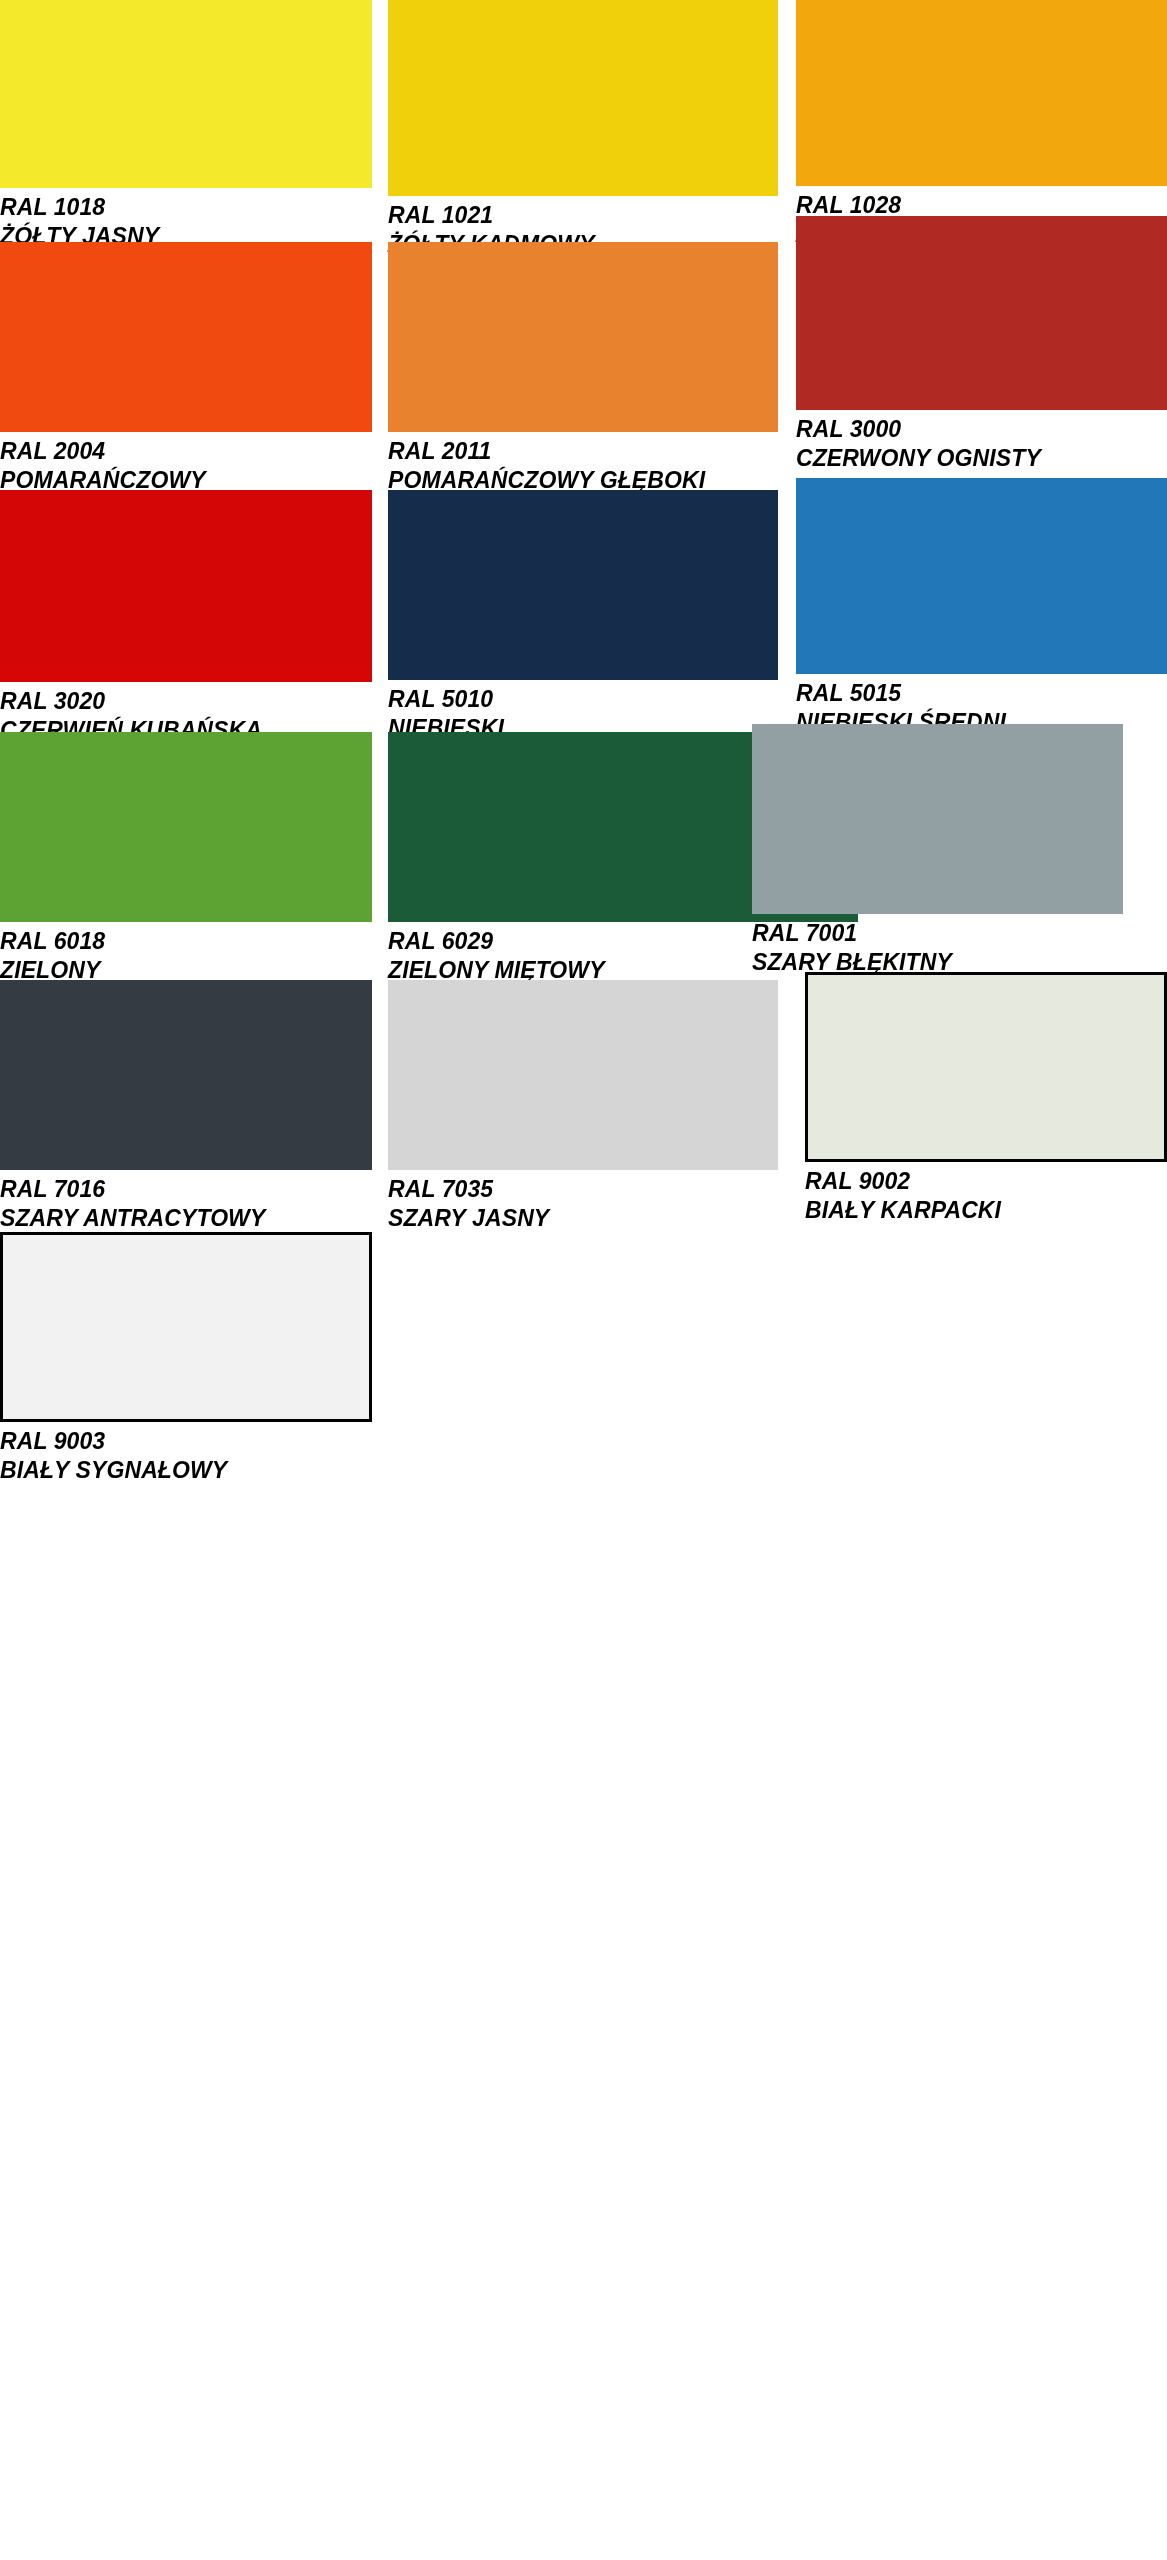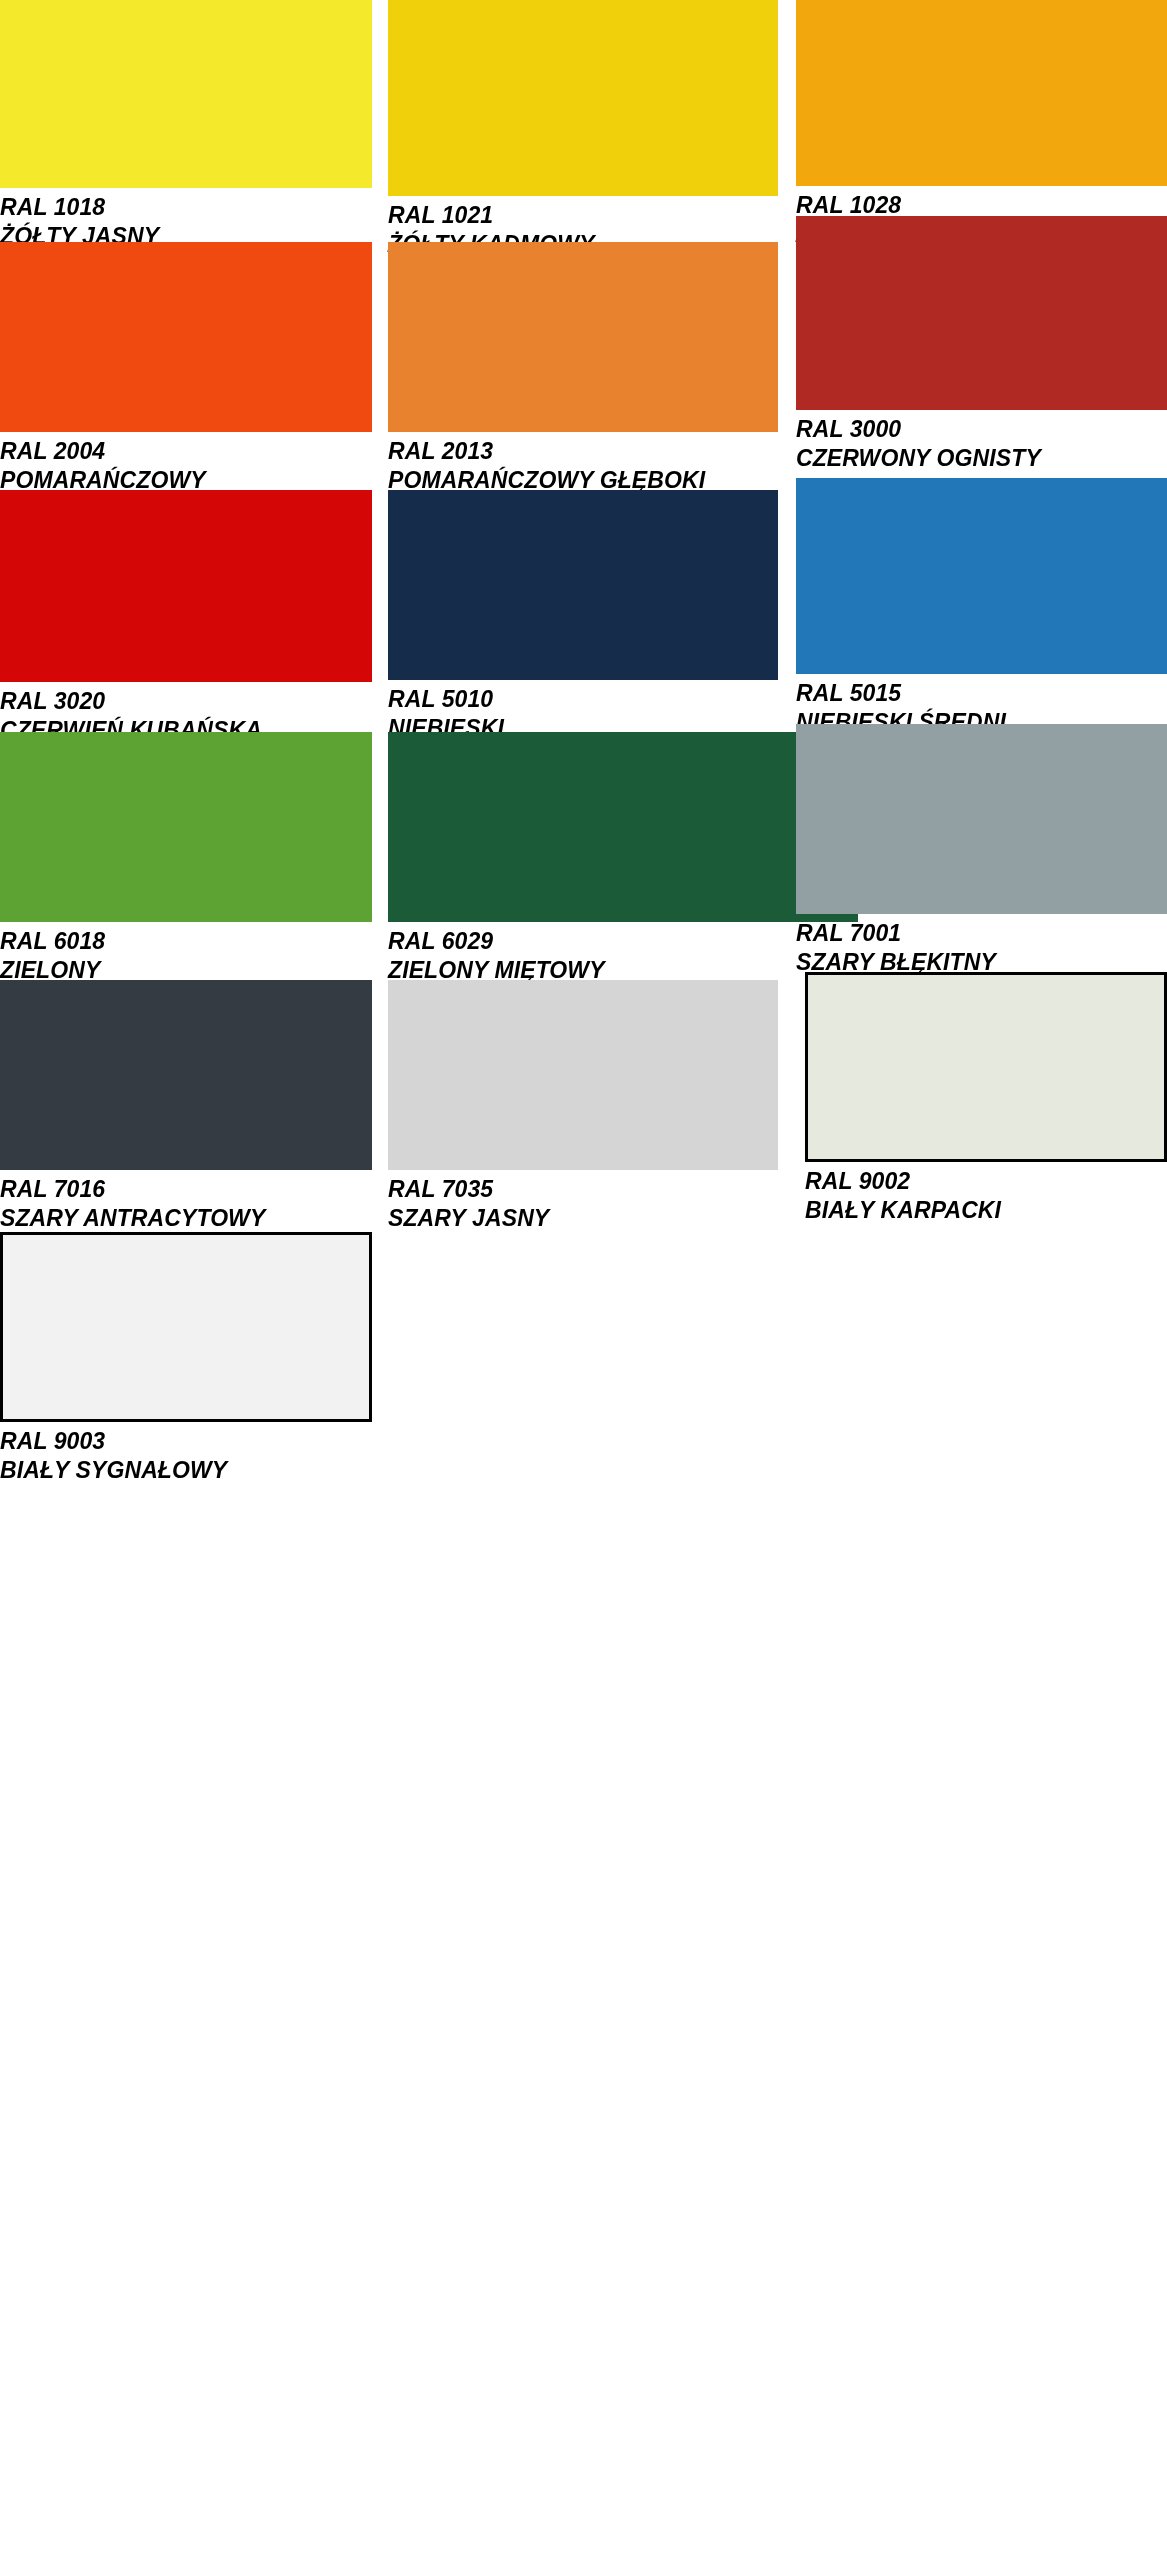--- a/index.html
+++ b/index.html
@@ -86,21 +86,21 @@
     <div class="swatch-cell col-0" style="left: 0px; width: 372px; top: 242px;">
       <div class="swatch-chip" style="height: 190px; background: rgb(240, 74, 17);"></div>
       <div class="swatch-labels">
         <span class="swatch-code">RAL 2004</span>
         <span class="swatch-name">POMARAŃCZOWY</span>
       </div>
     </div>
     <div class="swatch-cell col-1" style="left: 388px; width: 390px; top: 242px;">
       <div class="swatch-chip" style="height: 190px; background: rgb(232, 130, 47);"></div>
       <div class="swatch-labels">
-        <span class="swatch-code">RAL 2013</span>
+        <span class="swatch-code">RAL 2011</span>
         <span class="swatch-name">POMARAŃCZOWY GŁĘBOKI</span>
       </div>
     </div>
     <div class="swatch-cell col-2" style="left: 796px; width: 383px; top: 216px;">
       <div class="swatch-chip" style="height: 194px; background: rgb(176, 42, 35);"></div>
       <div class="swatch-labels">
         <span class="swatch-code">RAL 3000</span>
         <span class="swatch-name">CZERWONY OGNISTY</span>
       </div>
     </div>
@@ -132,21 +132,21 @@
         <span class="swatch-name">ZIELONY</span>
       </div>
     </div>
     <div class="swatch-cell col-1" style="left: 388px; width: 470px; top: 732px;">
       <div class="swatch-chip" style="height: 190px; background: rgb(28, 91, 56);"></div>
       <div class="swatch-labels">
         <span class="swatch-code">RAL 6029</span>
         <span class="swatch-name">ZIELONY MIĘTOWY</span>
       </div>
     </div>
-    <div class="swatch-cell col-2" style="left: 796px; width: 371px; top: 724px;">
+    <div class="swatch-cell col-2" style="left: 752px; width: 371px; top: 724px;">
       <div class="swatch-chip" style="height: 190px; background: rgb(147, 160, 163);"></div>
       <div class="swatch-labels">
         <span class="swatch-code">RAL 7001</span>
         <span class="swatch-name">SZARY BŁĘKITNY</span>
       </div>
     </div>
     <div class="swatch-cell col-0" style="left: 0px; width: 372px; top: 980px;">
       <div class="swatch-chip" style="height: 190px; background: rgb(53, 59, 66);"></div>
       <div class="swatch-labels">
         <span class="swatch-code">RAL 7016</span>

